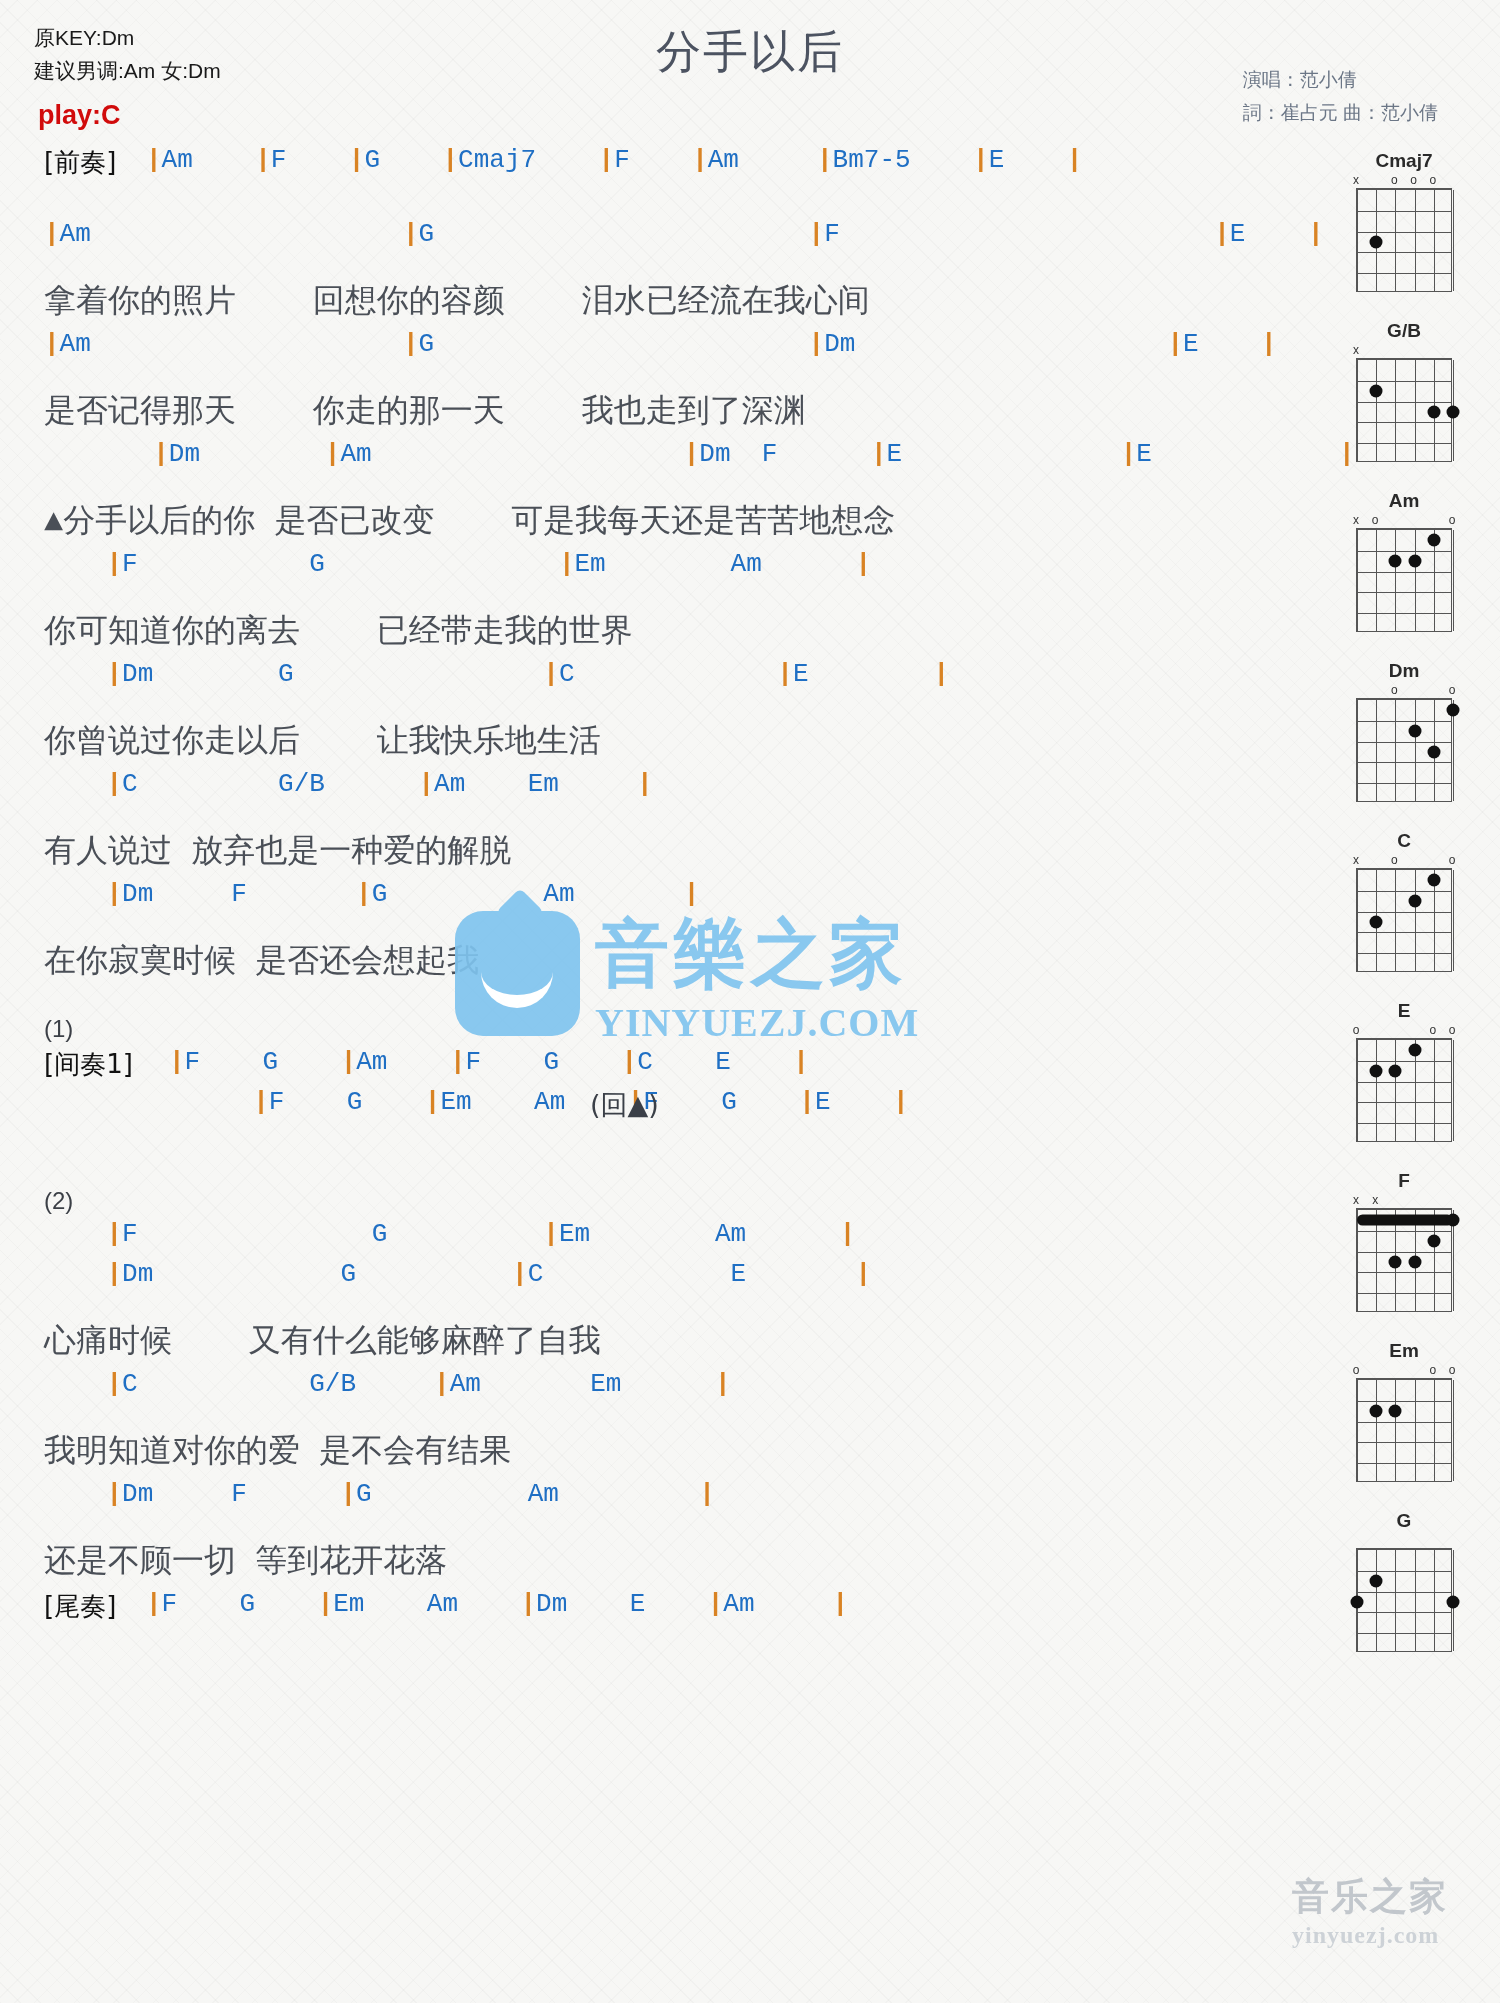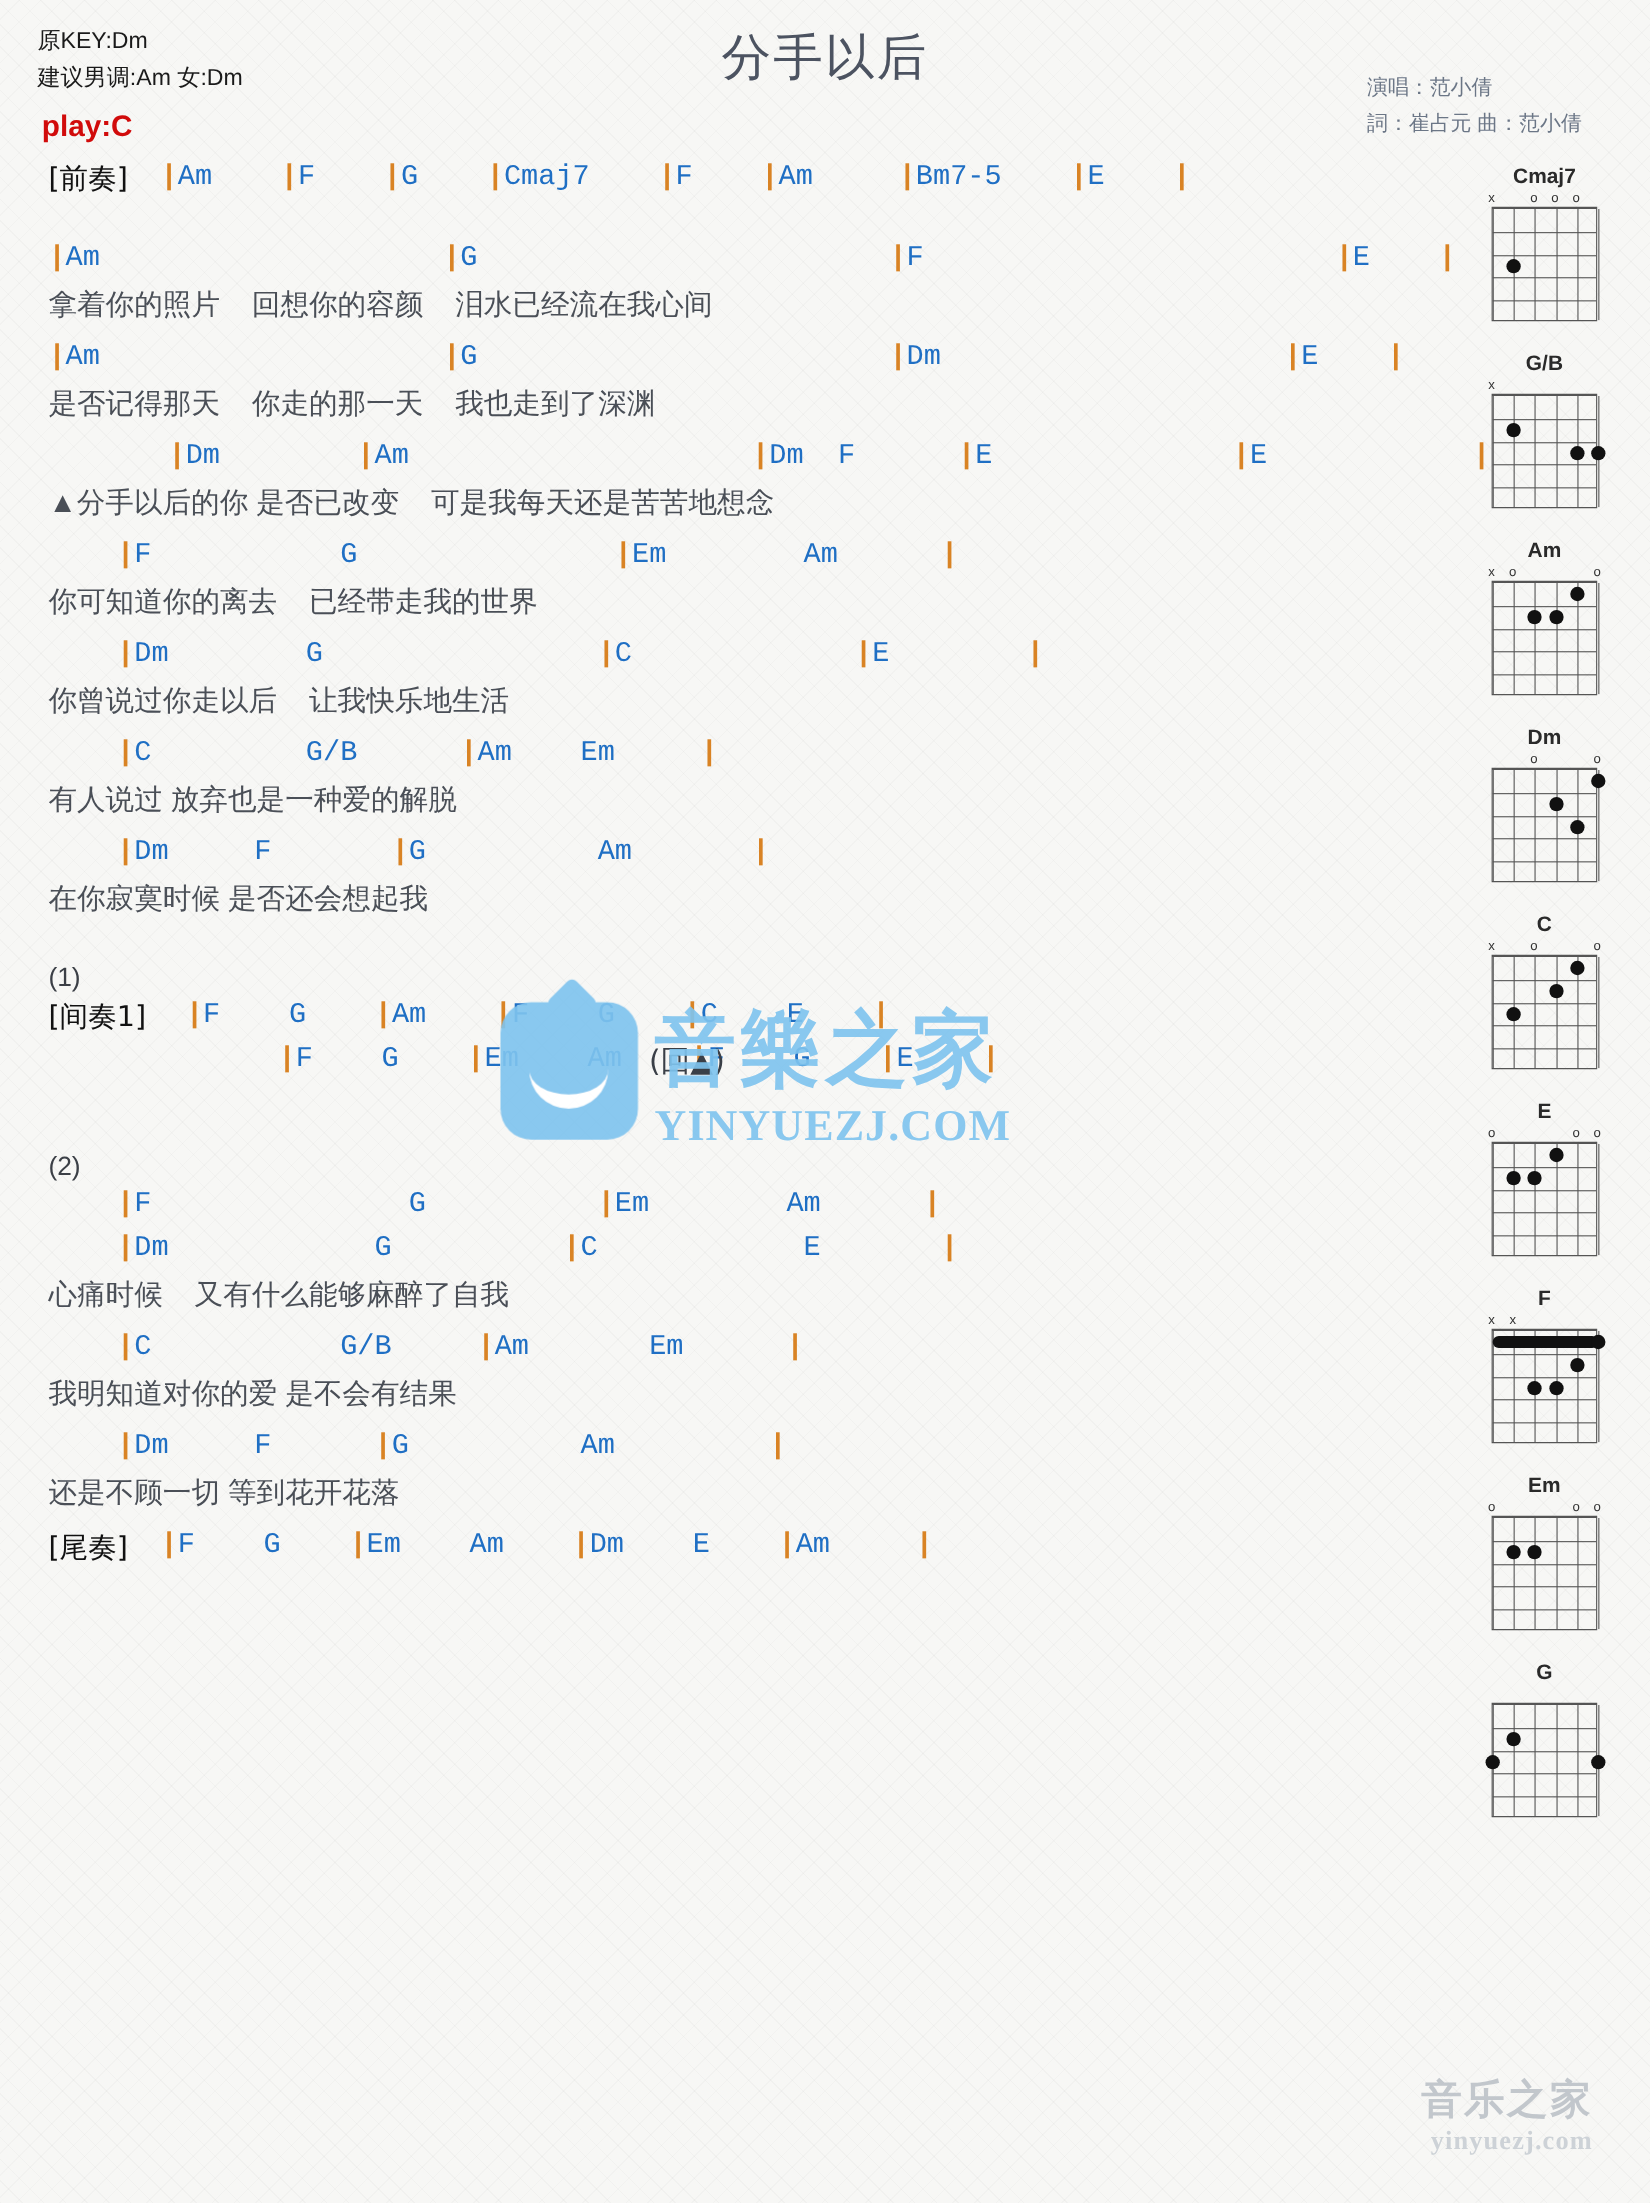--- a/index.html
+++ b/index.html
@@ -30,22 +30,22 @@
     font-size:45px; color:#4c5361; letter-spacing:2px;
     font-family:"DejaVu Sans","Liberation Sans",sans-serif;
   }
   .credits{ position:absolute; right:62px; top:63px; text-align:left; font-size:19px; color:#6b7686; line-height:1.75; }
   .credits div{ white-space:nowrap; }
 
   
   .body-area{ position:absolute; left:0; top:145px; width:1060px; }
   .line{ position:relative; height:auto; }
   .chordline{ position:relative; height:40px; font-size:26px; color:#1f6fc4; white-space:pre; }
-  .lyricline{ position:relative; height:50px; font-size:26px; color:#4a4f57; white-space:pre;
-              font-family:Liberation Sans, sans-serif; }
+  .lyricline{ position:relative; height:50px; font-size:32px; color:#4a4f57; white-space:pre;
+              font-family:Liberation Mono, monospace;margin-top:20px; }
   .seg{ position:absolute; top:0; white-space:pre; }
   .bar{ color:#d98324; font-weight:bold; }
   .tag{ color:#111; font-weight:normal; font-size:26px;
         font-family:"DejaVu Sans","Liberation Sans",sans-serif; }
   .marker{ color:#3b3f46; font-size:24px; }
   .note{ color:#3a3f47; font-size:27px;
          font-family:"DejaVu Sans","Liberation Sans",sans-serif; }
   .spacer{ height:34px; }
 
   
@@ -66,21 +66,21 @@
   .wm-main{ position:absolute; left:455px; top:905px; z-index:4; opacity:.92; pointer-events:none; }
   .wm-logo{ width:125px; height:125px; border-radius:28px; background:#7fc3ee; position:absolute; left:0; top:6px; }
   .wm-logo:after{ content:""; position:absolute; left:26px; top:46px; width:72px; height:38px;
                   border:0 solid #fff; border-bottom:13px solid #fff; border-radius:0 0 40px 40px; }
   .wm-logo:before{ content:""; position:absolute; left:48px; top:-16px; width:34px; height:34px;
                    background:#7fc3ee; transform:rotate(45deg); border-radius:6px; }
   .wm-cn{ position:absolute; left:140px; top:0; font-size:74px; font-weight:bold; color:#7fc3ee;
           font-family:"DejaVu Sans","Liberation Sans",sans-serif; letter-spacing:4px; white-space:nowrap;}
   .wm-en{ position:absolute; left:140px; top:94px; font-size:40px; font-weight:bold; color:#7fc3ee;
           font-family:"Liberation Serif",serif; letter-spacing:1px; white-space:nowrap;}
-  .wm-foot{ position:absolute; right:52px; bottom:42px; text-align:right; z-index:4; opacity:.85; }
+  .wm-foot{ position:absolute; right:52px; bottom:54px; text-align:left; z-index:4; opacity:.85; }
   .wm-foot .f1{ font-size:37px; font-weight:bold; color:#b9bfc6;
                 font-family:"DejaVu Sans","Liberation Sans",sans-serif; letter-spacing:2px;}
   .wm-foot .f2{ font-size:24px; font-weight:bold; color:#c6ccd2;
                 font-family:"Liberation Serif",serif; letter-spacing:1px;}
 </style>
 </head>
 <body>
 
 <div class="paper-texture"></div>
 

